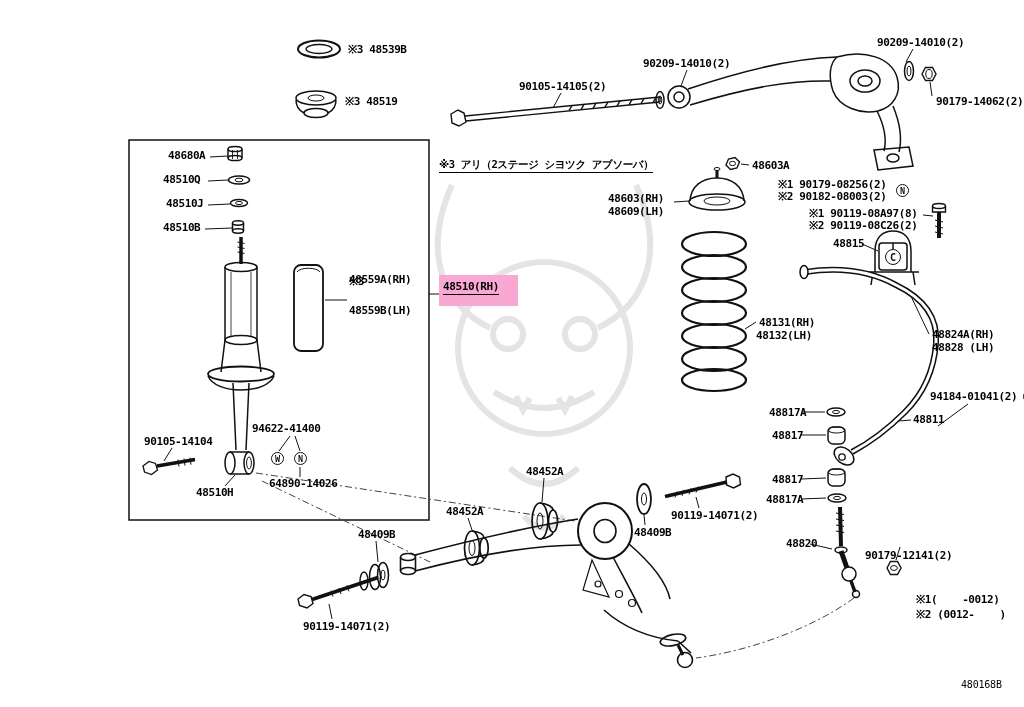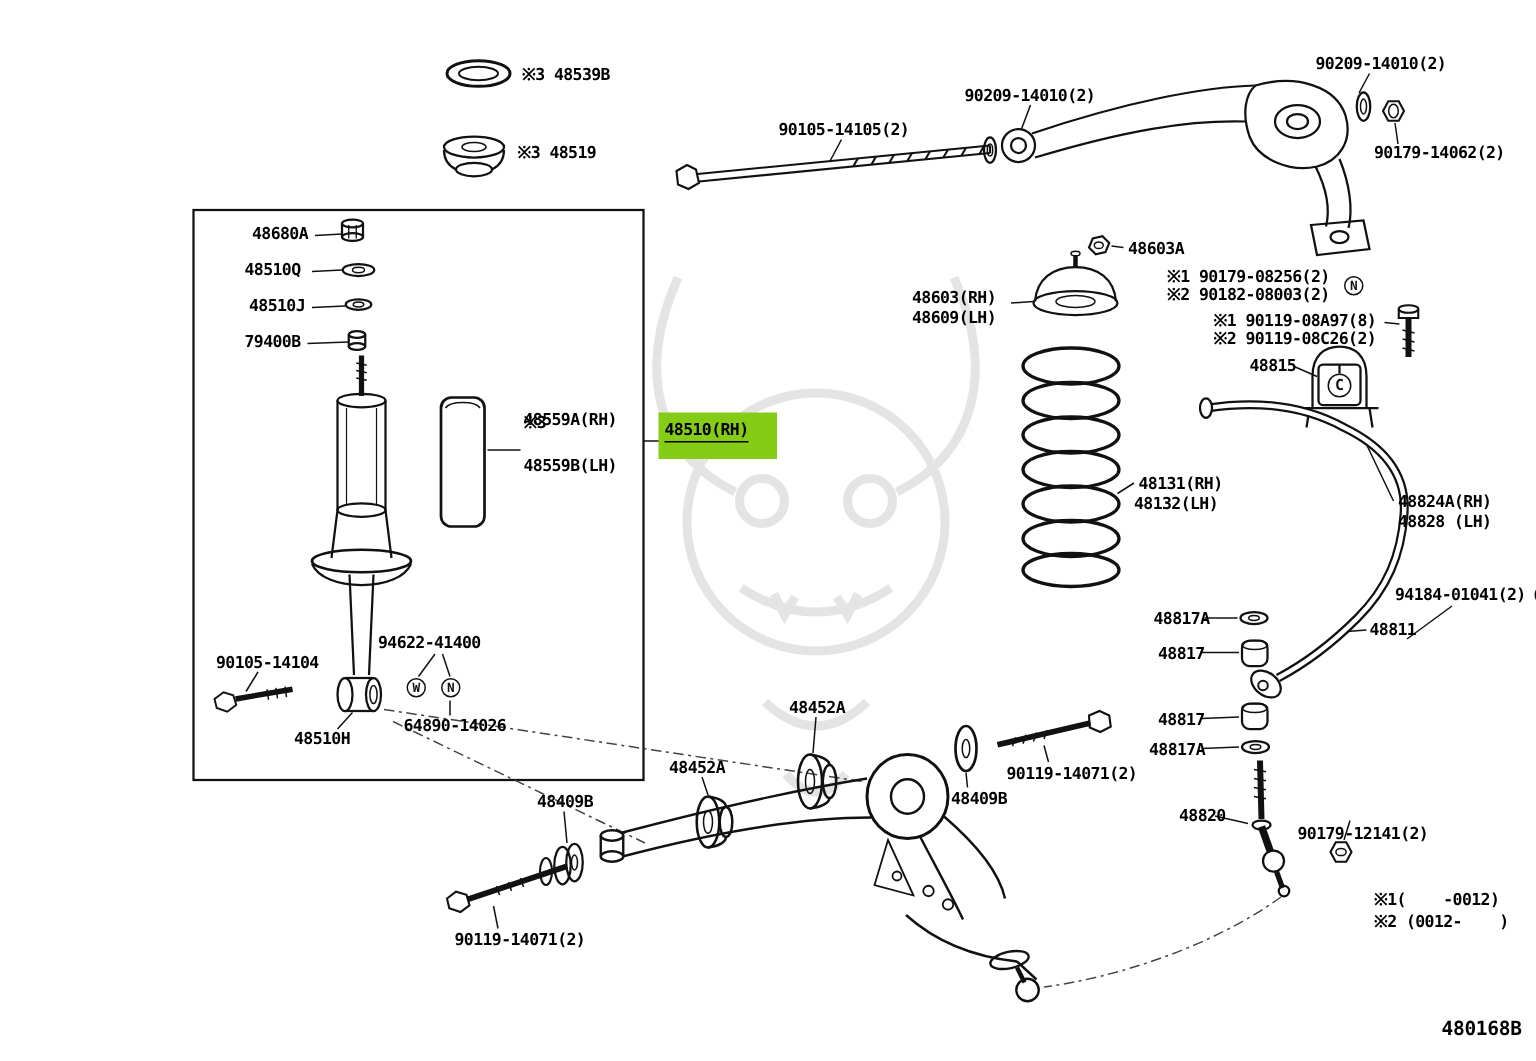--- a/index.html
+++ b/index.html
@@ -9,25 +9,25 @@
   .stage { position:absolute; left:0; top:0; width:1024px; height:707px;margin-left:32px; }
   svg.art { position:absolute; left:0; top:0; }
   .lbl { position:absolute; font-size:11px; font-weight:700; color:#000;
          white-space:pre; line-height:12px; letter-spacing:-0.4px; }
   .lbl.jp { font-size:10.5px; font-family:"DejaVu Sans Mono","DejaVu Sans",sans-serif;
             border-bottom:1px solid #000; padding-bottom:2px; }
   .glyph { position:absolute; width:13px; height:13px; border:1.3px solid #111;
            border-radius:50%; font-size:8.5px; font-weight:700; color:#111;
            display:flex; align-items:center; justify-content:center; background:#fff; }
   .glyph.big { width:16px; height:16px; font-size:10px; background:transparent; }
-  .hl { position:absolute; background:#84cc16; }
+  .hl { position:absolute; background:#f9a8d4; }
   .hl .inner { display:inline-block; margin:2px 0 0 4px; font-size:11px; font-weight:700;
                letter-spacing:-0.4px; border-bottom:1.3px solid #000; padding-bottom:1px;
                white-space:pre; }
-  .code { position:absolute; font-size:13px; font-weight:700; letter-spacing:-0.2px; }
+  .code { position:absolute; font-size:10px; font-weight:400; letter-spacing:-0.2px; }
 </style>
 </head>
 <body>
 
 <div class="stage">
 
 <svg class="art" width="1024" height="707" viewBox="0 0 1024 707">
 
   <g stroke="#e4e4e4" stroke-width="6" fill="none">
     <path d="M 420,185 C 392,248 406,302 458,328"></path>
@@ -329,34 +329,35 @@
     <line x1="315" y1="585.3" x2="317" y2="591.3" stroke-width="1"></line>
     <ellipse cx="332" cy="581" rx="4" ry="9"></ellipse>
   </g>
 </svg>
 
 <div class="lbl" style="left:316px;top:44px">※3 48539B</div>
 <div class="lbl" style="left:313px;top:96px">※3 48519</div>
 <div class="lbl" style="left:487px;top:81px">90105-14105(2)</div>
 <div class="lbl" style="left:611px;top:58px">90209-14010(2)</div>
 <div class="lbl" style="left:845px;top:37px">90209-14010(2)</div>
-<div class="lbl" style="left:884px;top:96px">90179-14062(2)</div>
+<div class="lbl" style="left:904px;top:96px">90179-14062(2)</div>
 
 <div class="lbl" style="left:136px;top:150px">48680A</div>
 <div class="lbl" style="left:131px;top:174px">48510Q</div>
 <div class="lbl" style="left:134px;top:198px">48510J</div>
-<div class="lbl" style="left:131px;top:222px">79400B</div>
+<div class="lbl" style="left:131px;top:222px">48510B</div>
 <div class="lbl" style="left:317px;top:276px">※3</div>
 <div class="lbl" style="left:317px;top:274px">48559A(RH)</div>
 <div class="lbl" style="left:317px;top:305px">48559B(LH)</div>
 <div class="lbl" style="left:112px;top:436px">90105-14104</div>
 <div class="lbl" style="left:220px;top:423px">94622-41400</div>
 <div class="lbl" style="left:164px;top:487px">48510H</div>
 <div class="lbl" style="left:237px;top:478px">64890-14026</div>
 
+<div class="lbl jp" style="left:407px;top:158px">※3 アリ（2ステージ シヨツク アブソーバ）</div>
 
 <div class="lbl" style="left:720px;top:160px">48603A</div>
 <div class="lbl" style="left:576px;top:193px">48603(RH)</div>
 <div class="lbl" style="left:576px;top:206px">48609(LH)</div>
 <div class="lbl" style="left:746px;top:179px">※1 90179-08256(2)</div>
 <div class="lbl" style="left:746px;top:191px">※2 90182-08003(2)</div>
 <div class="lbl" style="left:777px;top:208px">※1 90119-08A97(8)</div>
 <div class="lbl" style="left:777px;top:220px">※2 90119-08C26(2)</div>
 <div class="lbl" style="left:801px;top:238px">48815</div>
 <div class="lbl" style="left:727px;top:317px">48131(RH)</div>

